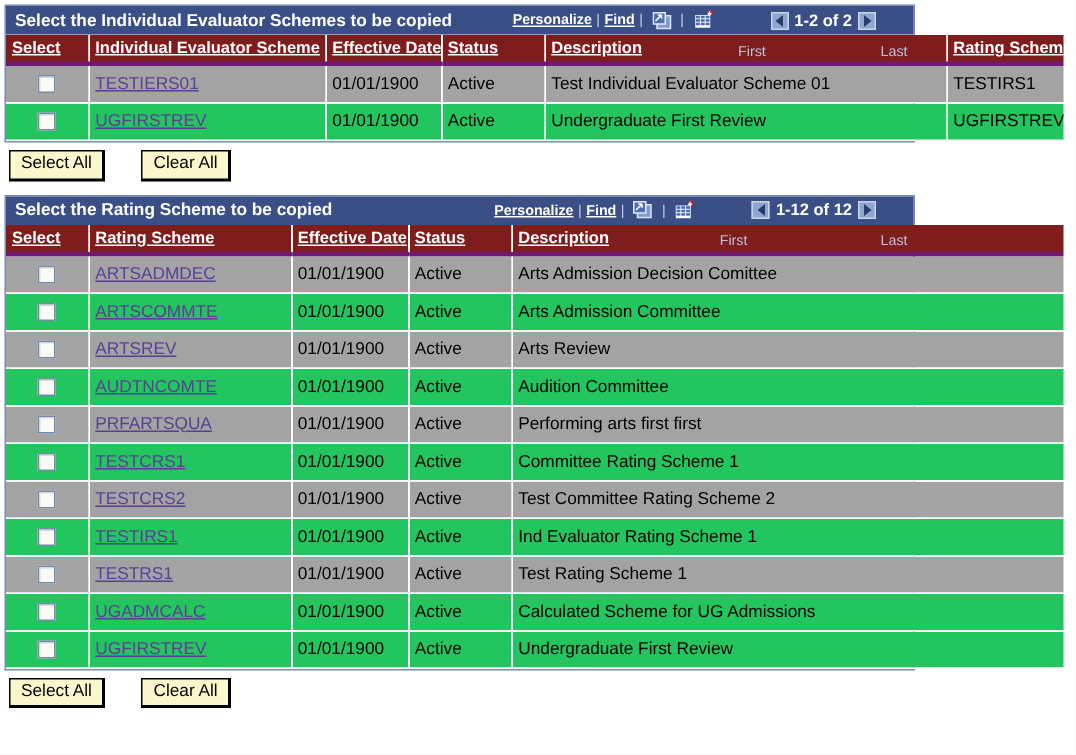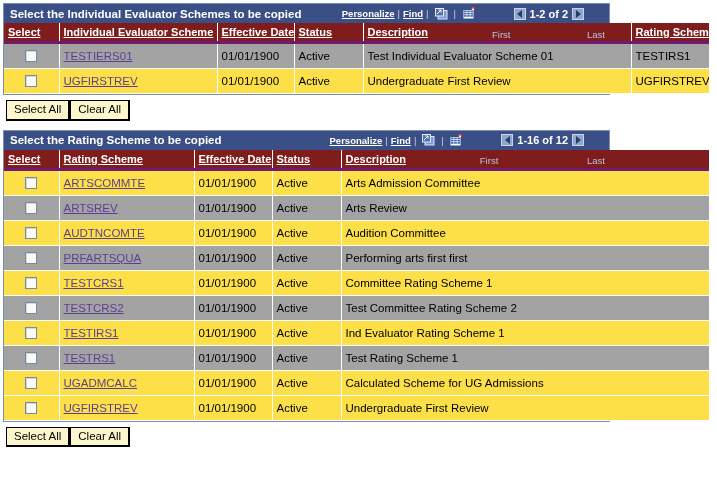--- a/index.html
+++ b/index.html
@@ -146,21 +146,21 @@
     padding: 0 4px;
     border-right: 1px solid #ffffff;
     border-bottom: 1px solid #ffffff;
     vertical-align: middle;
     color: #000000;
     overflow: hidden;
     white-space: nowrap;
   }
   table.ps-grid td:last-child { border-right: none; }
   tr.row-odd td  { background: #a3a3a3; }
-  tr.row-even td { background: #fde047; }
+  tr.row-even td { background: #22c55e; }
   td.cell-select { text-align: center; background-clip: padding-box; }
 
   .cb {
     width: 12px;
     height: 12px;
     border: 1px solid #7289ae;
     background: #fbfbf6;
     display: inline-block;
     vertical-align: middle;
     box-shadow: inset 1px 1px 0 #d8d8d0;
@@ -171,21 +171,21 @@
     color: #5b3f94;
     text-decoration: underline;
     cursor: pointer;
     font-size: 11.5px;
   }
 
   
   .btn-row {
     padding: 5px 0 9px 3px;
     display: flex;
-    gap: 0;
+    gap: 24px;
   }
   .ps-btn {
     background: #fbf6cc;
     border: 1px solid #000000;
     border-right-width: 2px;
     border-bottom-width: 2px;
     font-size: 11.5px;
     font-family: "Liberation Sans", sans-serif;
     color: #000000;
     padding: 2px 7px 3px 7px;
@@ -354,21 +354,21 @@
             <path d="M9,0 L13,0 L13,4 Z" fill="#cc2222"></path>
             <path d="M11,0.5 L11,3 M11,3 L9.8,1.9 M11,3 L12.2,1.9" stroke="#ffffff" stroke-width="0.9" fill="none"></path>
           </svg>
         </span>
 
         <span class="nav-block">
           <span class="nav-word">First</span>
           <span class="nav-arrow">
             <span class="tri tri-left"></span>
           </span>
-          <span class="nav-count">1-16 of 12</span>
+          <span class="nav-count">1-12 of 12</span>
           <span class="nav-arrow">
             <span class="tri tri-right"></span>
           </span>
           <span class="nav-word">Last</span>
         </span>
       </div>
     </div>
 
     <table class="ps-grid">
       <colgroup>
@@ -391,20 +391,27 @@
           </th>
           <th>
             <span class="hdr-link">Status</span>
           </th>
           <th>
             <span class="hdr-link">Description</span>
           </th>
         </tr>
       </thead>
       <tbody id="rating-rows">
+          <tr class="row-odd">
+            <td class="cell-select"><span class="cb"></span></td>
+            <td><span class="data-link">ARTSADMDEC</span></td>
+            <td>01/01/1900</td>
+            <td>Active</td>
+            <td>Arts Admission Decision Comittee</td>
+          </tr>
           <tr class="row-even">
             <td class="cell-select"><span class="cb"></span></td>
             <td><span class="data-link">ARTSCOMMTE</span></td>
             <td>01/01/1900</td>
             <td>Active</td>
             <td>Arts Admission Committee</td>
           </tr>
           <tr class="row-odd">
             <td class="cell-select"><span class="cb"></span></td>
             <td><span class="data-link">ARTSREV</span></td>

